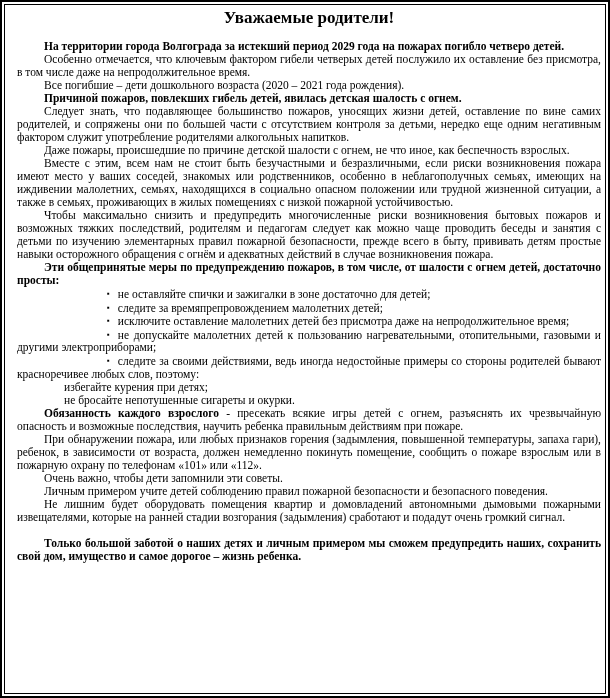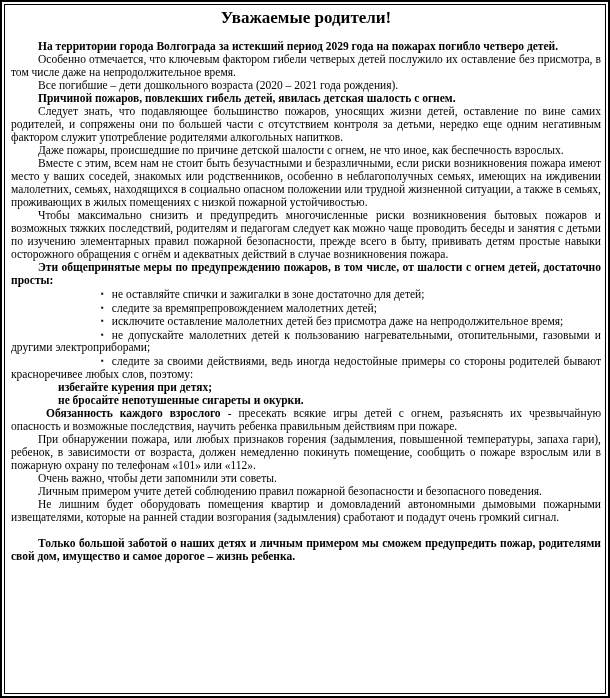--- a/index.html
+++ b/index.html
@@ -19,51 +19,51 @@
     height: 698px;
     border: 2px solid #000000;
     padding: 2px;
     background: #ffffff;
   }
   .page-inner {
     box-sizing: border-box;
     width: 100%;
     height: 100%;
     border: 1px solid #000000;
-    padding: 3px 4px 4px 6px;
+    padding: 3px 4px 4px 12px;
     overflow: hidden;
   }
   .doc-title {
     margin: 0 0 12px 0;
     text-align: center;
     font-weight: bold;
     font-size: 17px;
     line-height: 20px;
   }
   .para {
     margin: 0;
     font-size: 11.5px;
     line-height: 13px;
     text-align: justify;
     text-indent: 27px;
   }
   .para.bold { font-weight: bold; }
   .para.bullet { text-indent: 45px; }
-  .para.sub { text-indent: 47px; font-weight: bold; }
+  .para.sub { text-indent: 47px; }
   .para.bold-final {
     font-weight: bold;
     margin-top: 13px;
   }
   .bullet-glyph {
     display: inline-block;
     font-size: 8px;
     vertical-align: 1.5px;
     margin-right: 8px;
   }
-  .lead-bold-span { font-weight: bold; margin-left: 8px; }
+  .lead-bold-span { font-weight: bold; }
 </style>
 </head>
 <body>
 
 <div class="page-outer">
   <div class="page-inner">
     <h1 class="doc-title">Уважаемые родители!</h1>
     <div>
         <p class="para bold"><span>На территории города Волгограда за истекший период 2029 года на пожарах погибло четверо детей.</span></p>
         <p class="para normal"><span>Особенно отмечается, что ключевым фактором гибели четверых детей послужило их оставление без присмотра, в том числе даже на непродолжительное время.</span></p>
@@ -79,16 +79,16 @@
         <p class="para bullet"><span class="bullet-glyph">▪</span><span>исключите оставление малолетних детей без присмотра даже на непродолжительное время;</span></p>
         <p class="para bullet"><span class="bullet-glyph">▪</span><span>не допускайте малолетних детей к пользованию нагревательными, отопительными, газовыми и другими электроприборами;</span></p>
         <p class="para bullet"><span class="bullet-glyph">▪</span><span>следите за своими действиями, ведь иногда недостойные примеры со стороны родителей бывают красноречивее любых слов, поэтому:</span></p>
         <p class="para sub"><span>избегайте курения при детях;</span></p>
         <p class="para sub"><span>не бросайте непотушенные сигареты и окурки.</span></p>
         <p class="para lead-bold"><span class="lead-bold-span">Обязанность каждого взрослого</span><span> - пресекать всякие игры детей с огнем, разъяснять их чрезвычайную опасность и возможные последствия, научить ребенка правильным действиям при пожаре.</span></p>
         <p class="para normal"><span>При обнаружении пожара, или любых признаков горения (задымления, повышенной температуры, запаха гари), ребенок, в зависимости от возраста, должен немедленно покинуть помещение, сообщить о пожаре взрослым или в пожарную охрану по телефонам «101» или «112».</span></p>
         <p class="para normal"><span>Очень важно, чтобы дети запомнили эти советы.</span></p>
         <p class="para normal"><span>Личным примером учите детей соблюдению правил пожарной безопасности и безопасного поведения.</span></p>
         <p class="para normal"><span>Не лишним будет оборудовать помещения квартир и домовладений автономными дымовыми пожарными извещателями, которые на ранней стадии возгорания (задымления) сработают и подадут очень громкий сигнал.</span></p>
-        <p class="para bold-final"><span>Только большой заботой о наших детях и личным примером мы сможем предупредить пожар, родителями свой дом, имущество и самое дорогое – жизнь ребенка.</span></p>
+        <p class="para bold-final"><span>Только большой заботой о наших детях и личным примером мы сможем предупредить наших, сохранить свой дом, имущество и самое дорогое – жизнь ребенка.</span></p>
       </div>
   </div>
 </div>
 
 </body></html>

